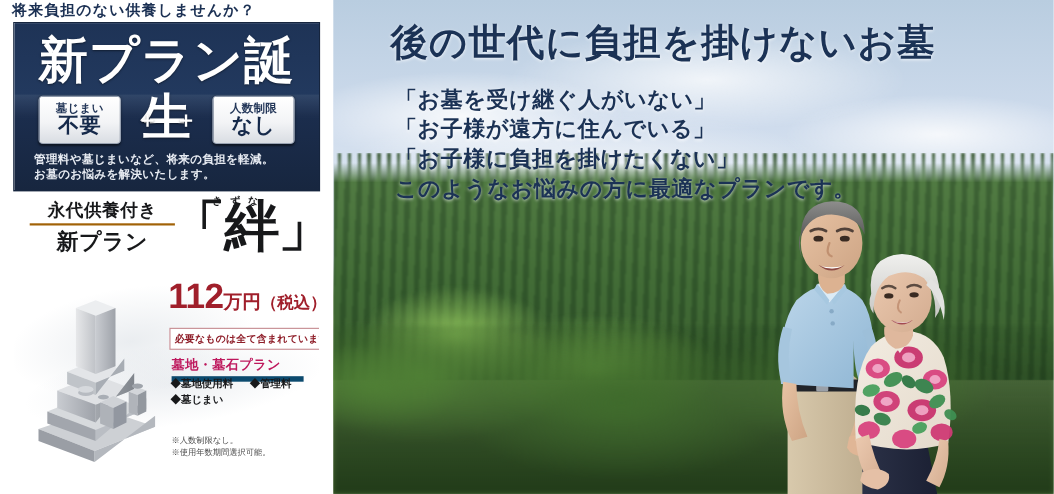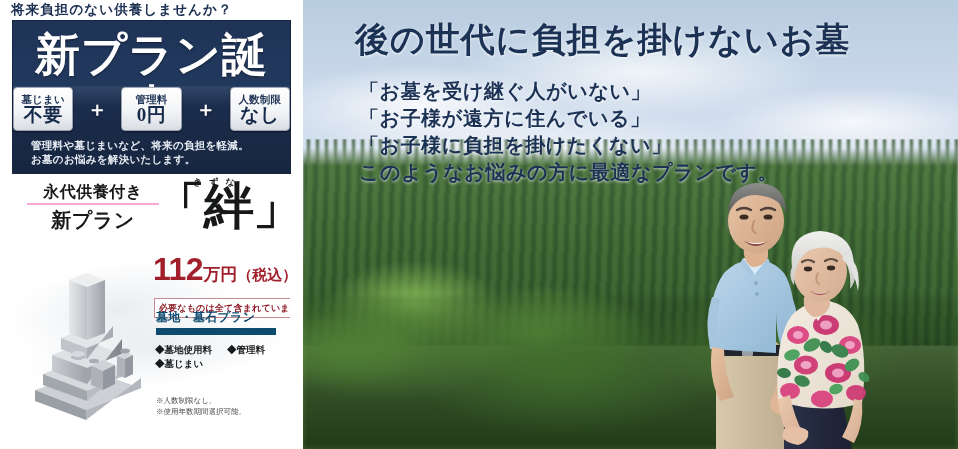--- a/index.html
+++ b/index.html
@@ -92,21 +92,21 @@
     transform:rotate(-8deg);
   }
 
   .plan-label {
     position:absolute; left:14px; top:6px; width:132px;
     text-align:center;
   }
   .plan-label .pl-1 {
     font-size:16px; font-weight:700; color:#17181a; letter-spacing:.5px;
     line-height:20px; white-space:nowrap;
-    border-bottom:2px solid #f9a8d4; padding-bottom:1px;
+    border-bottom:2px solid #a16207; padding-bottom:1px;
   }
   .plan-label .pl-2 {
     font-size:20px; font-weight:700; color:#17181a; letter-spacing:.5px;
     line-height:26px; white-space:nowrap; margin-top:2px;
   }
 
   .kizuna {
     position:absolute; left:142px; top:2px;
     font-size:50px; line-height:56px; color:#17181a; font-weight:700;
     letter-spacing:-1px; white-space:nowrap;
@@ -137,23 +137,23 @@
     position:absolute; left:141px; top:122px; width:150px; height:20px;
     border:1px solid #c58a90; background:#ffffff;
     display:flex; align-items:center; justify-content:center;
   }
   .redbox span {
     font-size:9px; font-weight:700; color:#8e1d28; letter-spacing:.2px;
     white-space:nowrap; font-family:"Liberation Sans", sans-serif;
   }
 
   .plan-head {
-    position:absolute; left:143px; top:133px; width:120px;
-    font-size:12px; font-weight:700; color:#0c4a6e; letter-spacing:.3px;
-    border-bottom:7px solid #0c4a6e; padding-bottom:2px; white-space:nowrap;
+    position:absolute; left:143px; top:147px; width:120px;
+    font-size:12px; font-weight:700; color:#be185d; letter-spacing:.3px;
+    border-bottom:5px solid #0c4a6e; padding-bottom:2px; white-space:nowrap;
   }
   .feature-list {
     position:absolute; left:142px; top:167px; width:150px;
     font-size:9.5px; line-height:13.5px; color:#17181a; font-weight:700;
     font-family:"Liberation Sans", sans-serif;
   }
   .feature-list .frow { display:flex; }
   .feature-list .fitem { white-space:nowrap; }
   .feature-list .fitem.w1 { width:72px; }
 
@@ -245,24 +245,20 @@
 
     <div class="navy-box">
       <div class="hero-title">新プラン誕生</div>
 
       <div class="badges">
         <div class="badge">
           <div class="b-top">墓じまい</div>
           <div class="b-main">不要</div>
         </div>
         <div class="plus">＋</div>
-        <div class="badge">
-          <div class="b-top">管理料</div>
-          <div class="b-main">0円</div>
-        </div>
         <div class="plus">＋</div>
         <div class="badge">
           <div class="b-top">人数制限</div>
           <div class="b-main">なし</div>
         </div>
       </div>
 
       <div class="navy-sub">
         <div>管理料や墓じまいなど、将来の負担を軽減。</div>
         <div>お墓のお悩みを解決いたします。</div>

